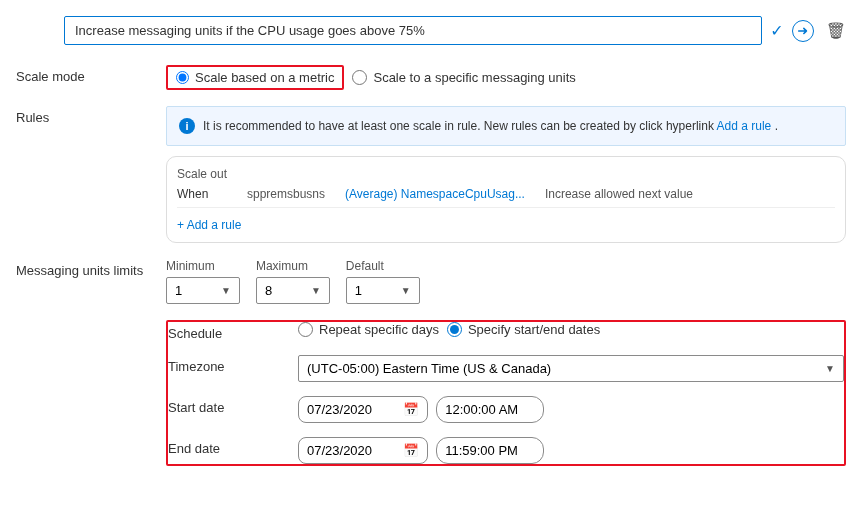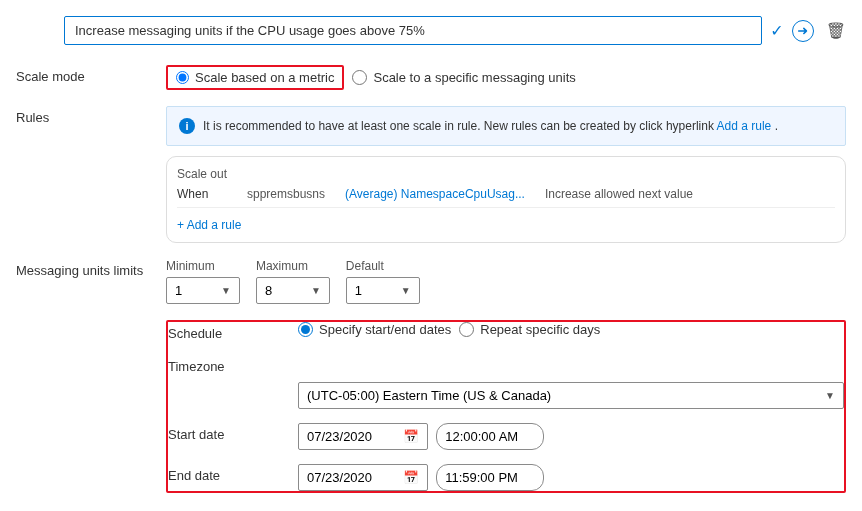--- a/index.html
+++ b/index.html
@@ -255,21 +255,21 @@
       display: flex;
       align-items: center;
       gap: 8px;
     }
 
     .date-input-wrap {
       position: relative;
       display: flex;
       align-items: flex-end;
       border: 1px solid #8a8a8a;
-      border-radius: 2px;
+      border-radius: 8px;
       padding: 5px 8px;
       font-size: 13px;
       background: #fff;
       gap: 6px;
     }
 
     .date-input-wrap input {
       border: none;
       outline: none;
       font-size: 13px;
@@ -302,21 +302,20 @@
     .timezone-select-wrap {
       border: 1px solid #8a8a8a;
       border-radius: 2px;
       padding: 5px 8px;
       font-size: 13px;
       background: #fff;
       display: flex;
       align-items: center;
       gap: 6px;
       min-width: 280px;
-      margin-top: 27px;
     }
 
     .timezone-select-wrap select {
       border: none;
       outline: none;
       background: transparent;
       font-size: 13px;
       flex: 1;
       appearance: none;
       cursor: pointer;
@@ -421,26 +420,26 @@
 <div class="form-row">
   <div class="form-label"></div>
   <div class="form-content">
     <div class="schedule-section">
 
       <div class="schedule-inner-row">
         <div class="schedule-label">Schedule</div>
         <div class="schedule-content">
           <div class="radio-group">
             <div class="radio-option">
+              <input type="radio" name="scheduleMode" id="repeatDays" style="">
+              <label for="repeatDays">Repeat specific days</label>
+            </div>
+            <div class="radio-option">
               <input type="radio" name="scheduleMode" id="specifyDates" checked="" style="">
               <label for="specifyDates">Specify start/end dates</label>
-            </div>
-            <div class="radio-option">
-              <input type="radio" name="scheduleMode" id="repeatDays" style="">
-              <label for="repeatDays">Repeat specific days</label>
             </div>
           </div>
         </div>
       </div>
 
       <div class="schedule-inner-row">
         <div class="schedule-label">Timezone</div>
         <div class="schedule-content">
           <div class="timezone-select-wrap">
             <select>

